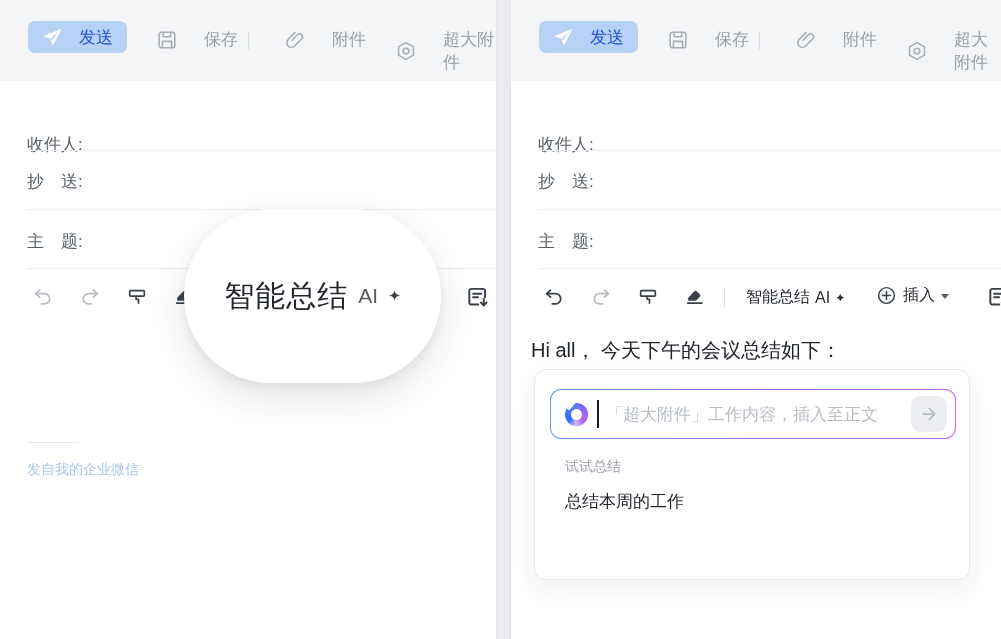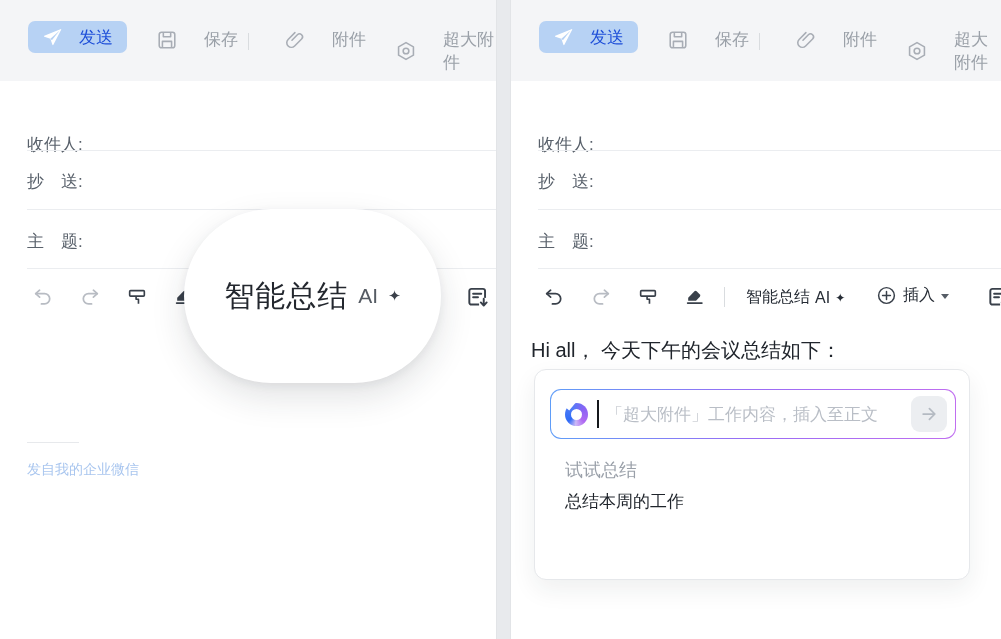--- a/index.html
+++ b/index.html
@@ -78,21 +78,21 @@
   .swirl { position:relative; width:23px; height:23px; margin-left:14px; border-radius:50%; flex:0 0 auto;
            background:conic-gradient(from 230deg,#2f6bf6 0deg,#4f7df7 95deg,#8b63f4 185deg,#b06af2 265deg,#cdb9f6 315deg,#2f6bf6 360deg); }
   .swirl::after { content:""; position:absolute; inset:6px; background:#fff; border-radius:50%; }
   .swirl::before { content:""; position:absolute; width:5px; height:10px; background:#fff; left:3px; top:-3px;
                    transform:rotate(40deg); }
   .cursor-bar { width:2px; height:28px; background:#15181c; margin-left:9px; flex:0 0 auto; }
   .ai-placeholder { margin-left:7px; font-size:17px; color:#b9bec6; white-space:nowrap; overflow:hidden; }
   .ai-submit { position:absolute; right:8px; top:6px; width:36px; height:36px; border:none; border-radius:9px;
                background:#eceef1; color:#b4bac2; display:flex; align-items:center; justify-content:center;
                cursor:pointer; }
-  .ai-section { position:absolute; left:30px; top:88px; font-size:18px; color:#9aa0a9; }
+  .ai-section { position:absolute; left:30px; top:88px; font-size:14px; color:#9aa0a9; }
   .ai-suggestion { position:absolute; left:30px; font-size:17px; color:#1f242b; cursor:pointer; }
   .s1 { top:120px; } .s2 { top:162px; }
 
   svg.ic { display:block; }
 </style>
 </head>
 <body>
 
 <div class="stage">
 

